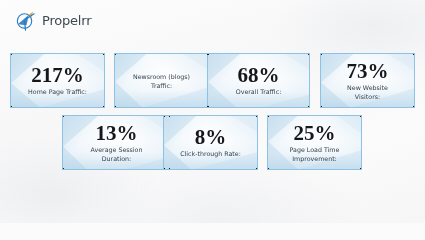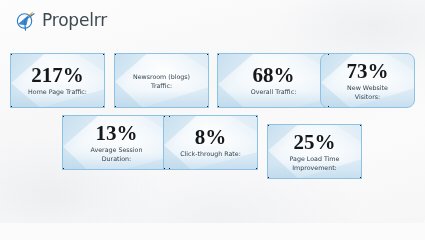--- a/index.html
+++ b/index.html
@@ -44,21 +44,21 @@
     left: 14px;
     top: 8px;
     display: flex;
     align-items: center;
     gap: 5px;
     height: 24px;
   }
   #logo-mark { width: 23px; height: 23px; display: block; }
   #logo-word {
     font-family: "DejaVu Sans", sans-serif;
-    font-size: 17px;
+    font-size: 13px;
     letter-spacing: -0.2px;
     color: #3e4a52;
     line-height: 1;
   }
 
   
   .stat-card {
     position: absolute;
     box-sizing: border-box;
     border: 1px solid #8ec2e4;
@@ -162,38 +162,38 @@
     <div class="card-content">
       <span class="stat-label">Newsroom (blogs)
 Traffic:</span>
     </div>
     <span class="handle tl"></span>
     <span class="handle tr"></span>
     <span class="handle bl"></span>
     <span class="handle br"></span>
   </div>
 
-  <div class="stat-card" style="left:217px; top:53px; width:113px; height:55px;">
+  <div class="stat-card" style="left:207px; top:53px; width:103px; height:55px;">
     <svg class="card-facets" viewBox="0 0 95 55" preserveAspectRatio="none">
       <polygon points="0,0 30,0 0,26" fill="#b2d3e9" opacity="0.40"></polygon>
       <polygon points="0,26 0,55 32,55" fill="#a9cde6" opacity="0.36"></polygon>
       <polygon points="32,55 95,55 95,38" fill="#bcd9ec" opacity="0.32"></polygon>
       <polygon points="95,0 95,14 72,0" fill="#cfe3f2" opacity="0.30"></polygon>
     </svg>
     <div class="card-content">
       <span class="stat-value">68%</span>
       <span class="stat-label">Overall Traffic:</span>
     </div>
     <span class="handle tl"></span>
     <span class="handle tr"></span>
     <span class="handle bl"></span>
     <span class="handle br"></span>
   </div>
 
-  <div class="stat-card" style="left:320px; top:53px; width:95px; height:55px;border-radius:8px;">
+  <div class="stat-card" style="left:320px; top:53px; width:95px; height:55px;">
     <svg class="card-facets" viewBox="0 0 95 55" preserveAspectRatio="none">
       <polygon points="0,0 33,0 0,29" fill="#b2d3e9" opacity="0.42"></polygon>
       <polygon points="0,29 0,55 30,55" fill="#a9cde6" opacity="0.38"></polygon>
       <polygon points="30,55 95,55 95,35" fill="#bcd9ec" opacity="0.34"></polygon>
       <polygon points="95,0 95,17 68,0" fill="#cfe3f2" opacity="0.30"></polygon>
     </svg>
     <div class="card-content">
       <span class="stat-value">73%</span>
       <span class="stat-label">New Website
 Visitors:</span>
@@ -232,21 +232,21 @@
     <div class="card-content">
       <span class="stat-value">8%</span>
       <span class="stat-label">Click-through Rate:</span>
     </div>
     <span class="handle tl"></span>
     <span class="handle tr"></span>
     <span class="handle bl"></span>
     <span class="handle br"></span>
   </div>
 
-  <div class="stat-card" style="left:267px; top:115px; width:95px; height:55px;margin-top:9px;">
+  <div class="stat-card" style="left:267px; top:115px; width:95px; height:55px;">
     <svg class="card-facets" viewBox="0 0 95 55" preserveAspectRatio="none">
       <polygon points="0,0 30,0 0,26" fill="#b2d3e9" opacity="0.40"></polygon>
       <polygon points="0,26 0,55 31,55" fill="#a9cde6" opacity="0.36"></polygon>
       <polygon points="31,55 95,55 95,35" fill="#bcd9ec" opacity="0.34"></polygon>
       <polygon points="95,0 95,18 70,0" fill="#cfe3f2" opacity="0.30"></polygon>
     </svg>
     <div class="card-content">
       <span class="stat-value">25%</span>
       <span class="stat-label">Page Load Time
 Improvement:</span>

